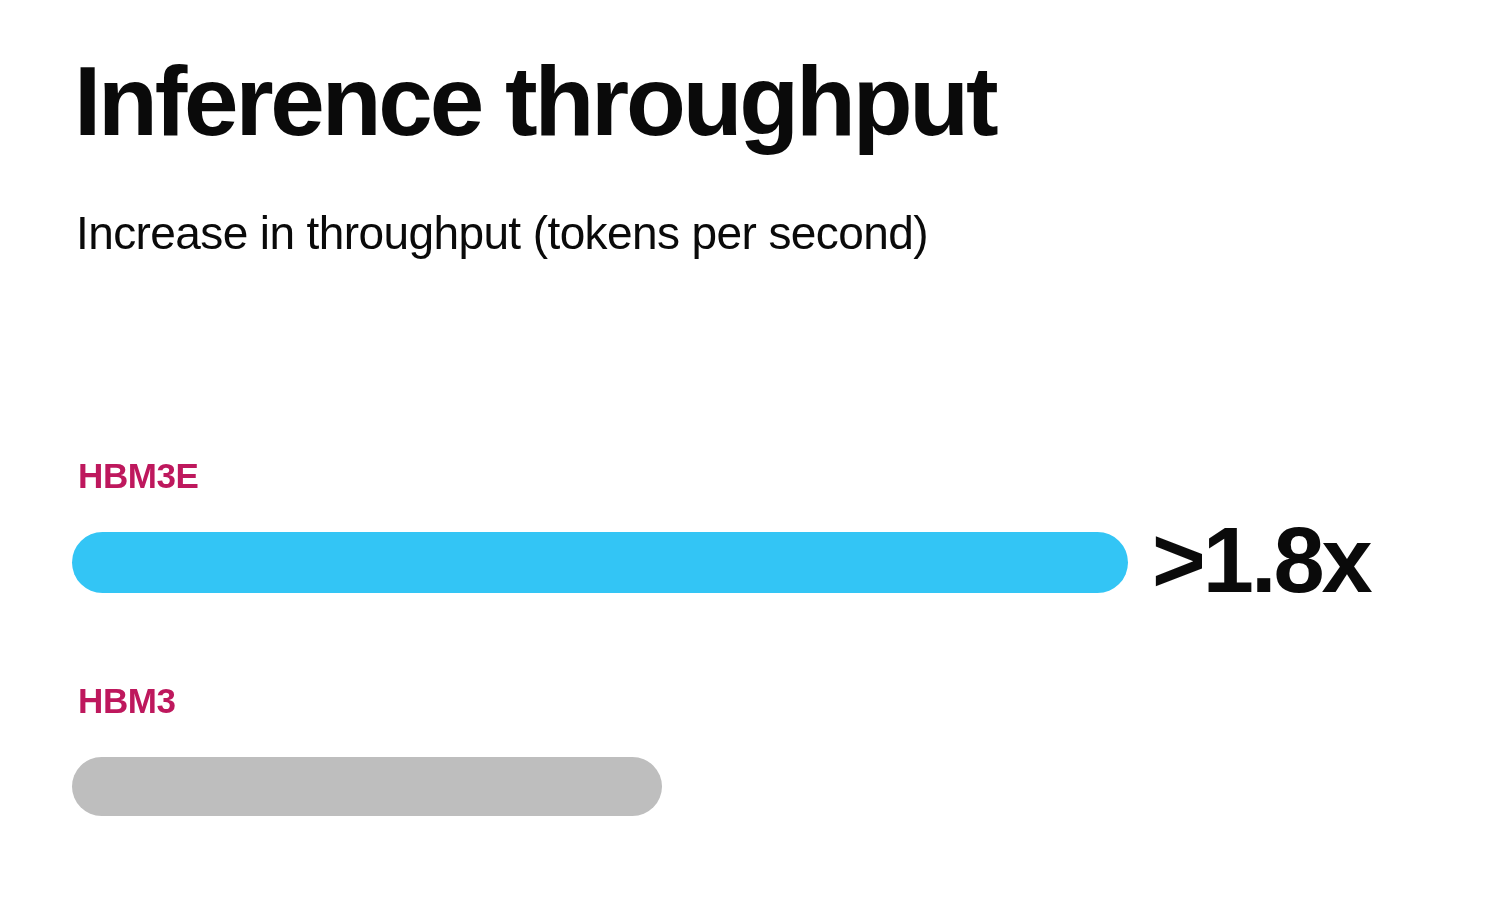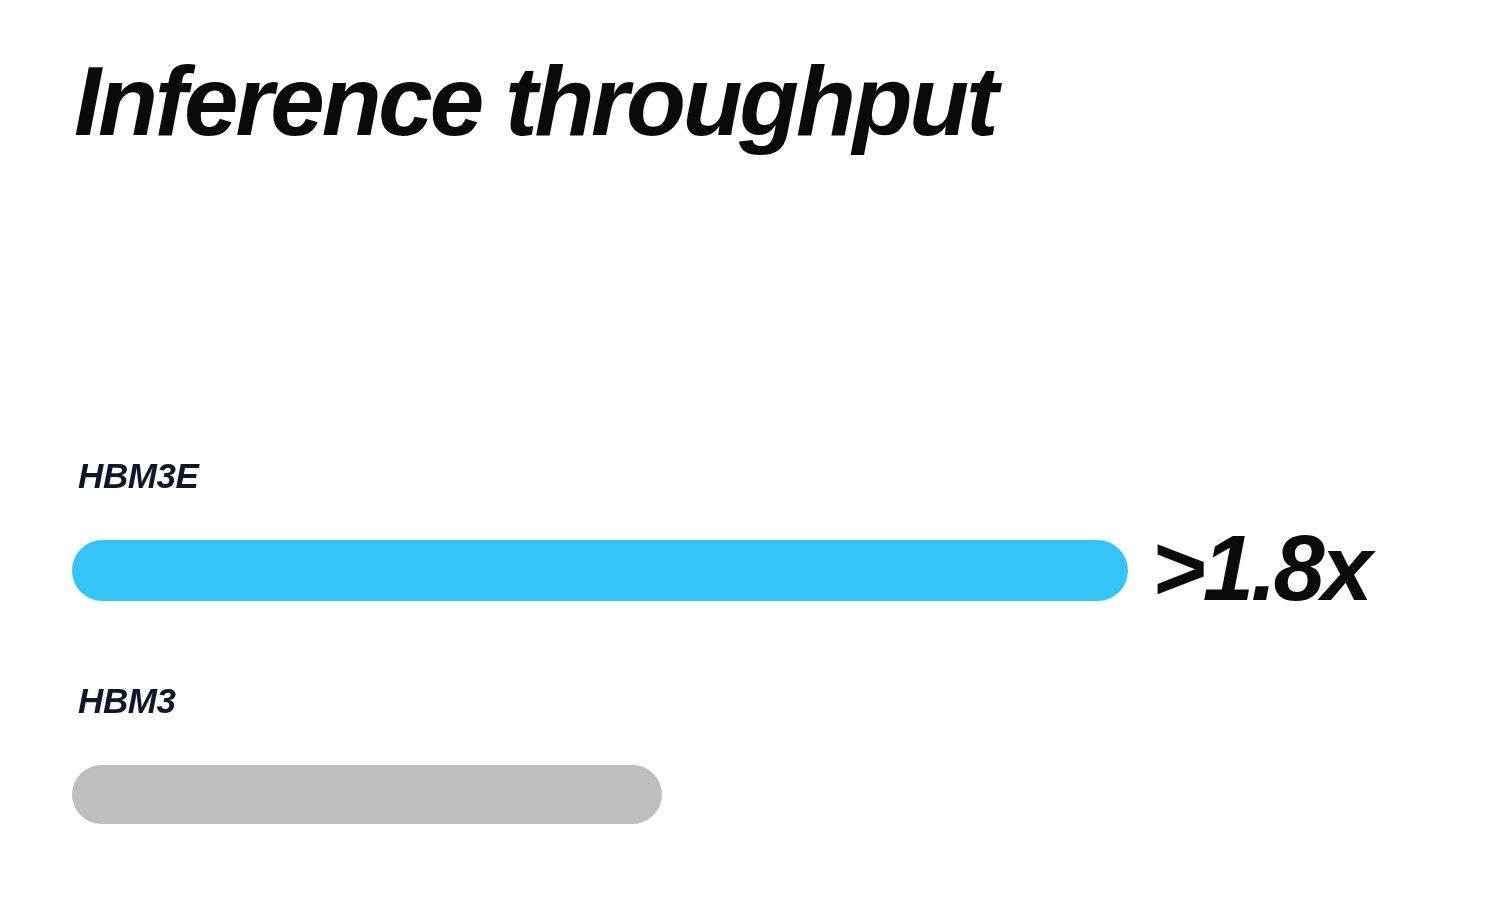--- a/index.html
+++ b/index.html
@@ -14,21 +14,20 @@
     font-family: "Liberation Sans", sans-serif;
     color: #0a0a0a;
     -webkit-font-smoothing: antialiased;
   }
 
   #canvas {
     position: relative;
     width: 1500px;
     height: 900px;
     background: #ffffff;
-    font-style: italic;
   }
 
   
   #chart-title {
     position: absolute;
     left: 74px;
     top: 52px;
     font-size: 98px;
     line-height: 1.0;
     font-weight: 700;
@@ -62,28 +61,28 @@
   #bar-group-hbm3  { top: 680px; }
 
   .bar-label {
     position: absolute;
     left: 78px;
     top: 0;
     font-size: 35px;
     font-weight: 700;
     letter-spacing: -0.4px;
     line-height: 42px;
-    color: #0f172a;
+    color: #be185d;
     white-space: nowrap;
   }
 
   .bar-row {
     position: absolute;
     left: 0;
-    top: 78px;
+    top: 70px;
     width: 1500px;
     height: 70px;
   }
 
   .bar-track {
     position: absolute;
     left: 72px;
     top: 7px;
   }
 
@@ -109,20 +108,21 @@
   #bar-value-hbm3  { left: 686px; }
 </style>
 </head>
 <body style="background: rgb(255, 255, 255);">
 
 <div id="canvas" style="background: rgb(255, 255, 255);">
 
   <div id="chart-title">Inference throughput</div>
 
   <div id="chart-subtitle">
+    <span class="sub-line">Increase in throughput (tokens per second)</span>
   </div>
 
   <div class="bar-group" id="bar-group-hbm3e">
     <div class="bar-label">HBM3E</div>
     <div class="bar-row">
       <div class="bar-track">
         <div class="bar-fill accent" id="bar-fill-hbm3e" style="width: 1056px; background: rgb(51, 197, 245);"></div>
       </div>
       <div class="bar-value" id="bar-value-hbm3e">&gt;1.8x</div>
     </div>

